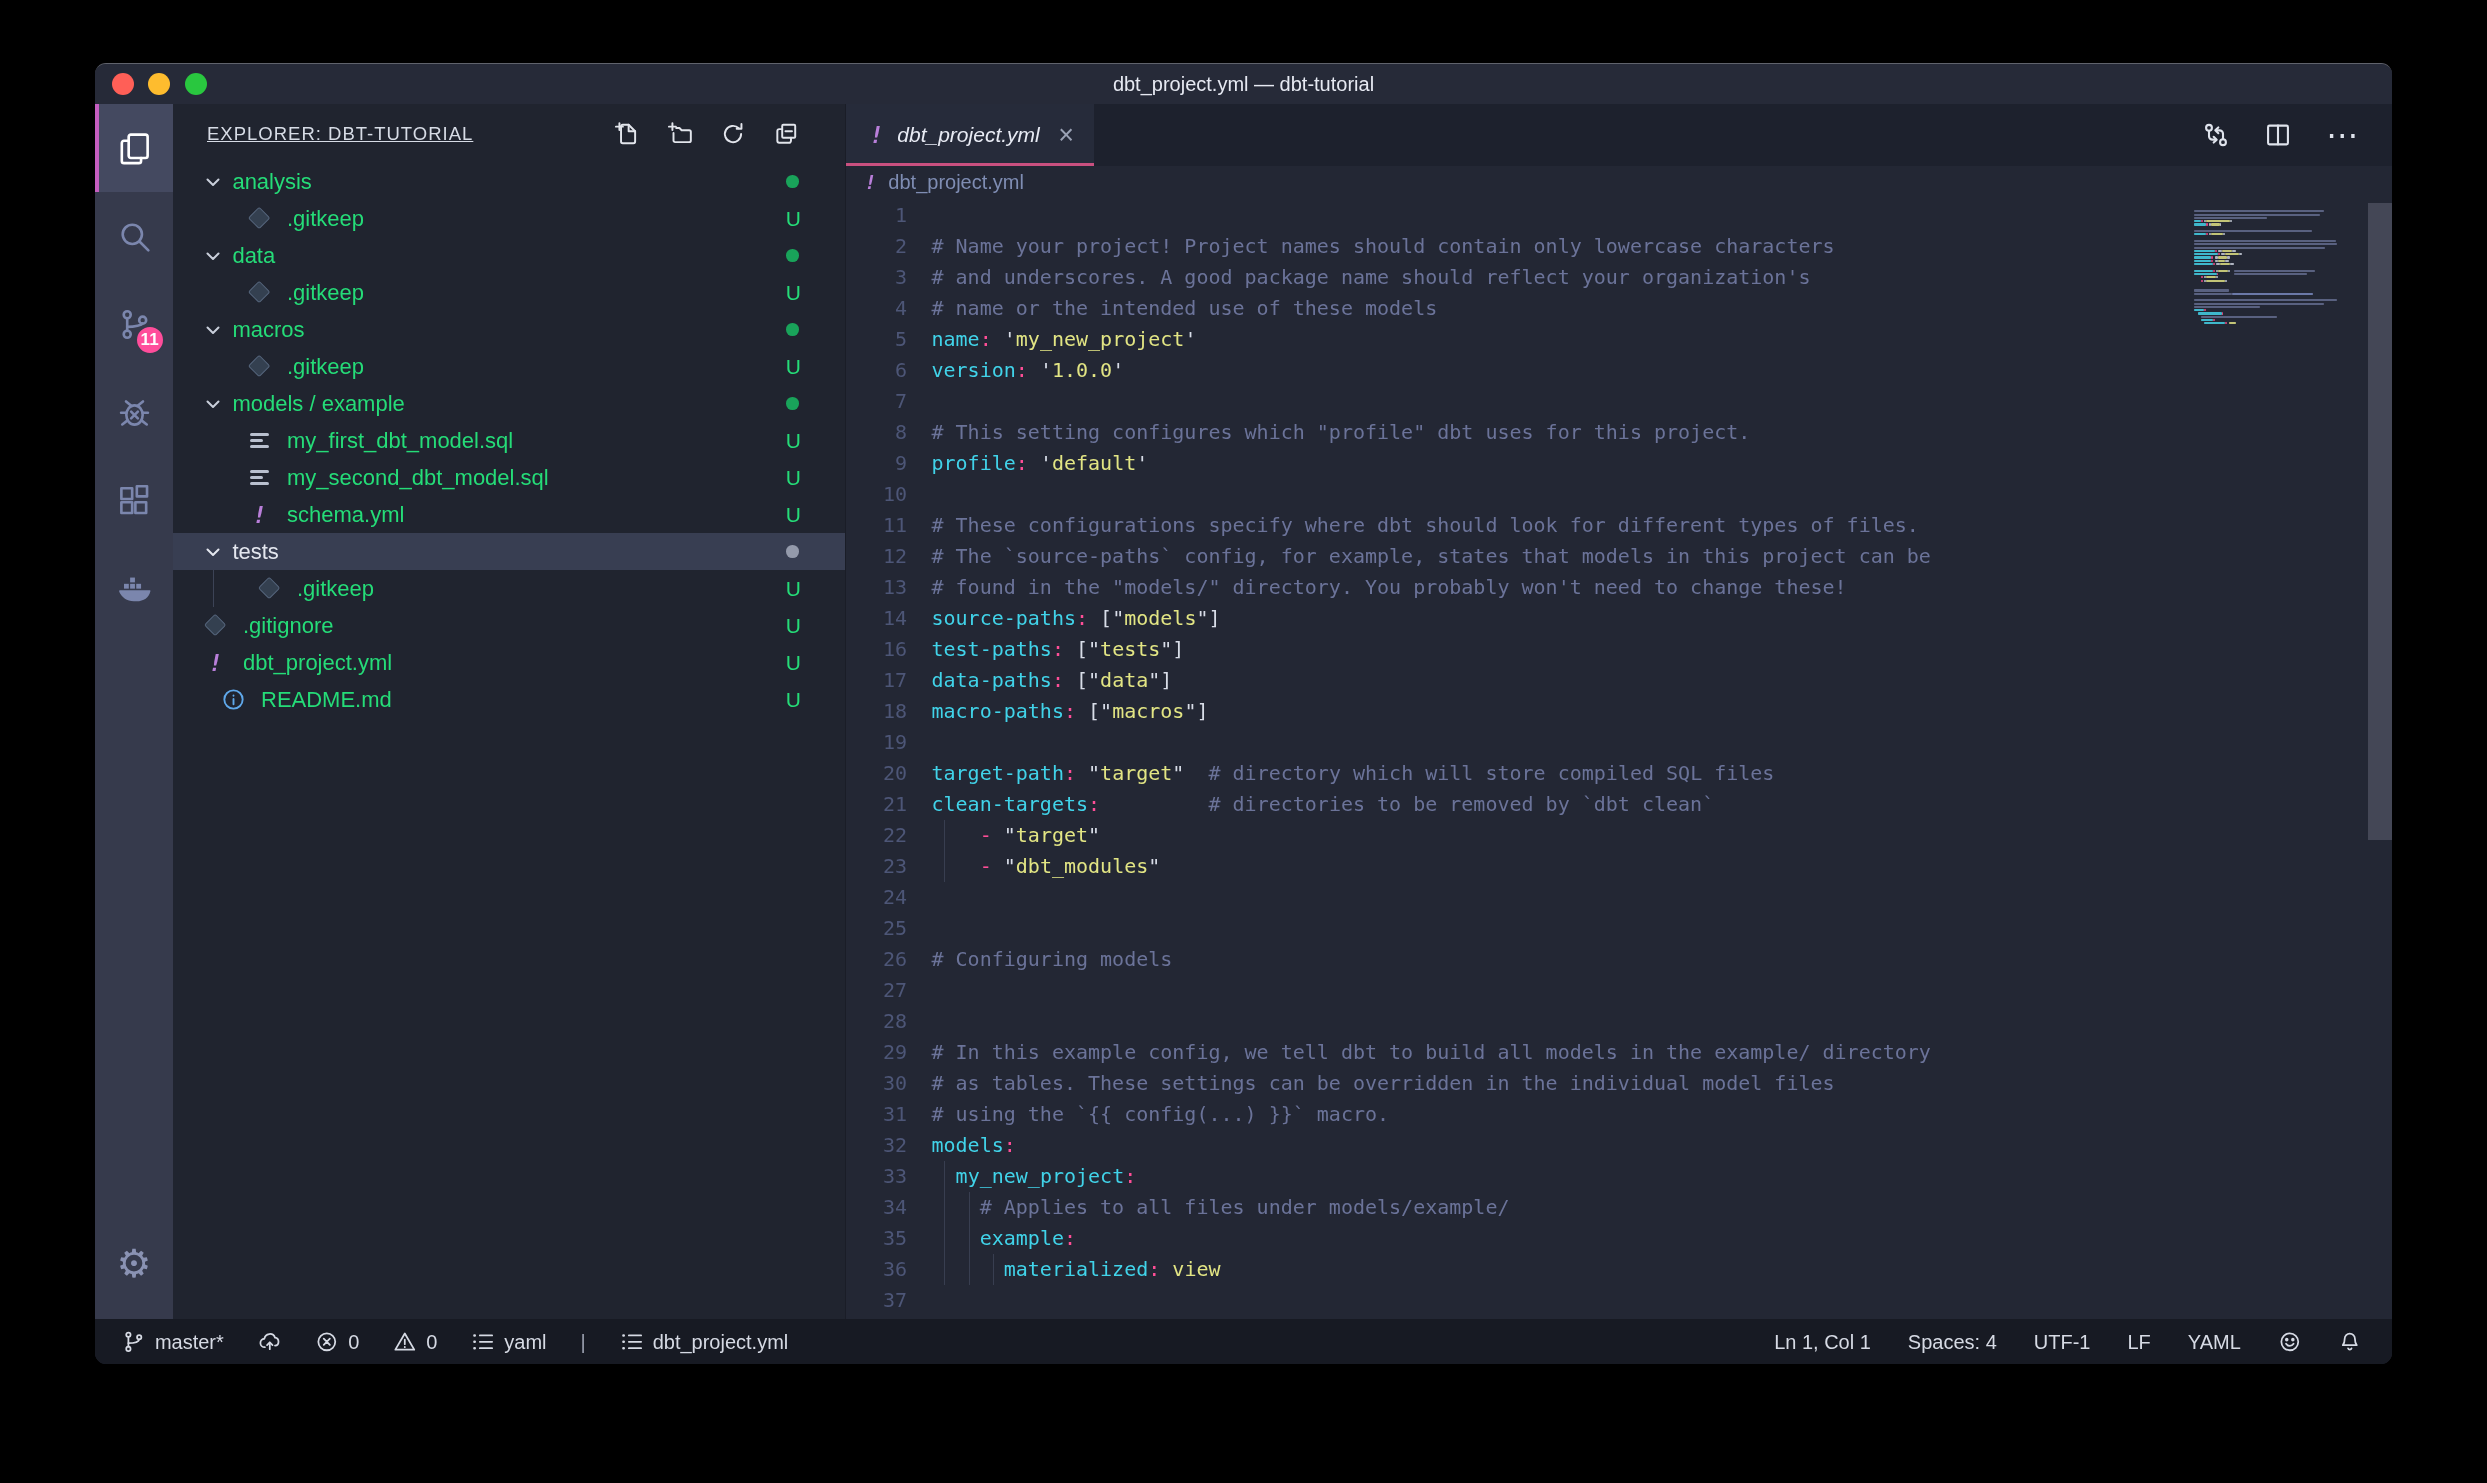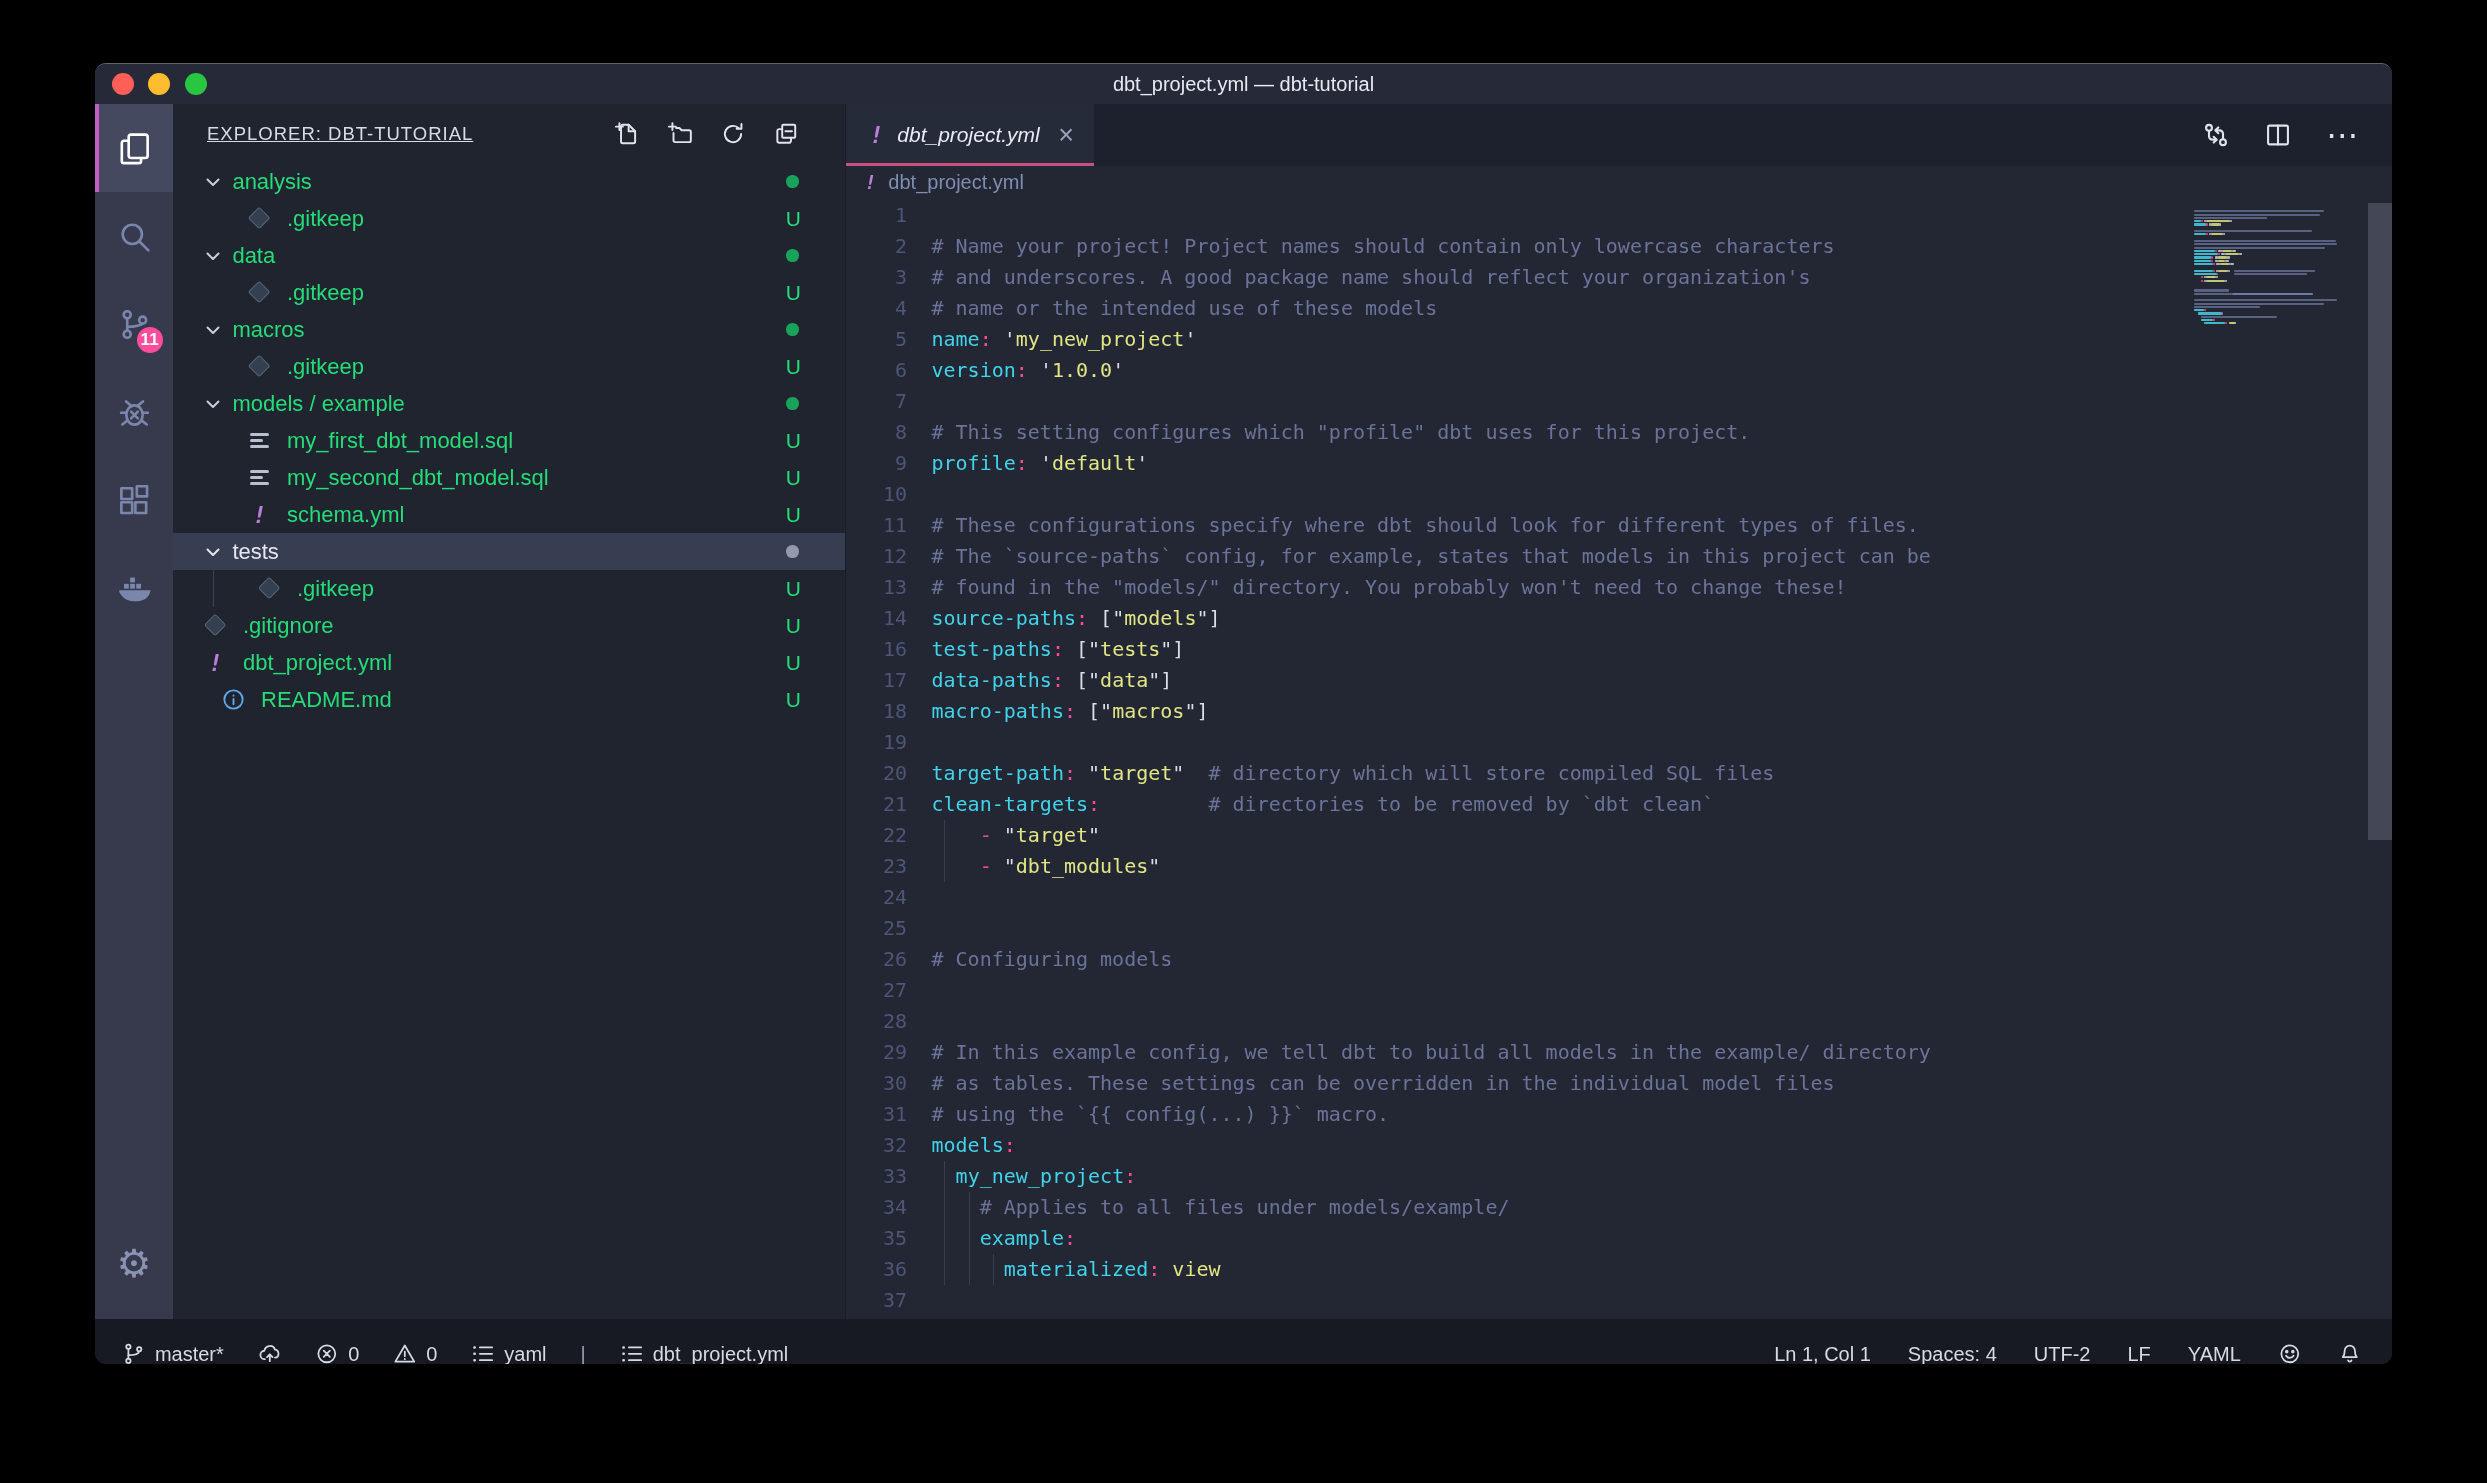--- a/index.html
+++ b/index.html
@@ -82,21 +82,21 @@
   .l{color:var(--link);text-decoration:underline;text-underline-offset:5px;}
   
   .minimap{position:absolute;top:8.4px;right:25px;width:173px;}
   .mrow{height:3.3px;white-space:nowrap;}
   .mseg{display:inline-block;height:2.1px;vertical-align:top;margin-top:0.6px;border-radius:0.8px;}
   .mm-c{background:#596180}.mm-k{background:#3fb8cc}.mm-p{background:#d8487f}
   .mm-s{background:#c2c477}.mm-q{background:#aeb4c0}.mm-l{background:#6b79a8}.mm-t{background:transparent}
   .vscroll{position:absolute;top:5px;right:0;width:23.6px;height:637px;background:#4a4e5d;opacity:.85;}
   
   .statusbar{height:46px;background:var(--statusBg);display:flex;align-items:center;
-             padding:12px 30px 0 27px;color:#d6dae4;font-size:20px;gap:20px;}
+             padding:0 30px 0 27px;color:#d6dae4;font-size:20px;gap:20px;}
   .sb-left{display:flex;align-items:center;gap:34px;}
   .sb-right{margin-left:auto;display:flex;align-items:center;gap:37px;}
   .sitem{display:flex;align-items:center;gap:9.3px;cursor:pointer;}
   .sitem .icon{width:23.6px;height:23.6px;display:block;}
   .sdiv{color:#9aa0af;}
   .icon svg{width:100%;height:100%;display:block;}
 </style>
 </head>
 <body>
 
@@ -517,21 +517,21 @@
         </span>
       </div>
     <div class="sb-right" id="status-right">
         <span class="sitem">
           <span>Ln 1, Col 1</span>
         </span>
         <span class="sitem">
           <span>Spaces: 4</span>
         </span>
         <span class="sitem">
-          <span>UTF-2</span>
+          <span>UTF-1</span>
         </span>
         <span class="sitem">
           <span>LF</span>
         </span>
         <span class="sitem">
           <span>YAML</span>
         </span>
         <span class="sitem">
           <span class="icon ">
             <svg viewBox="0 0 24 24" fill="none" stroke="currentColor" stroke-width="1.8" stroke-linecap="round" stroke-linejoin="round">

